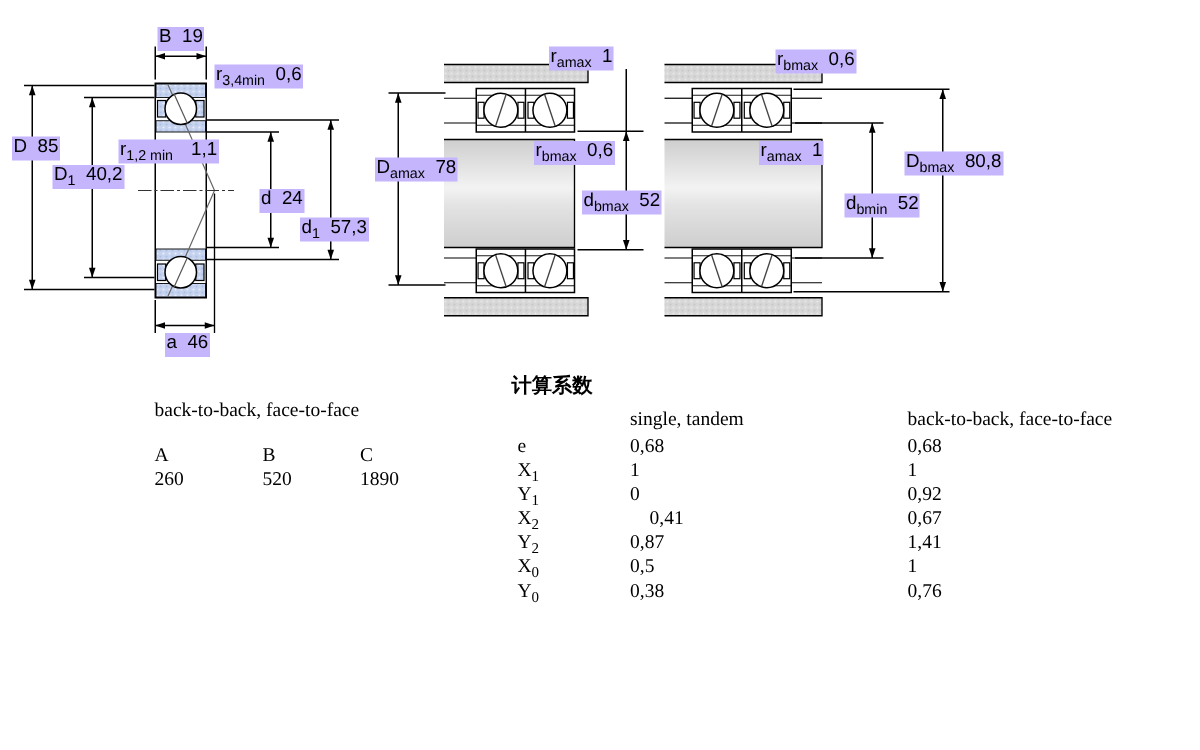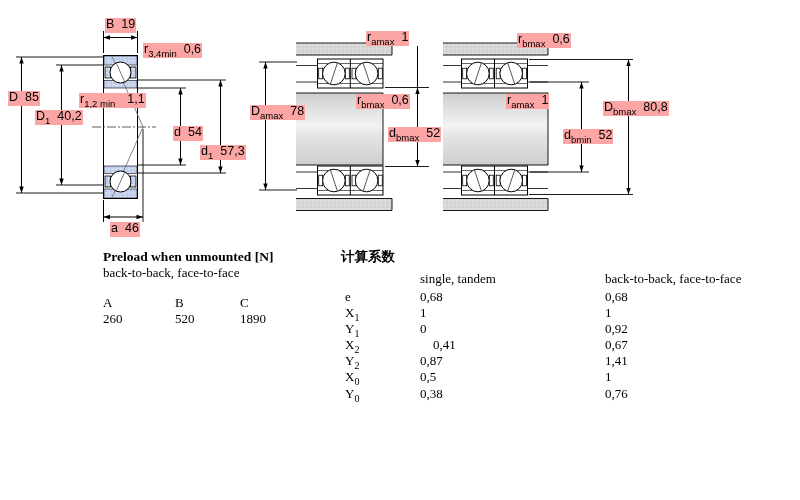--- a/index.html
+++ b/index.html
@@ -1,20 +1,20 @@
 <!DOCTYPE html>
 <html><head>
 <meta charset="utf-8">
 <style>
   html,body{margin:0;padding:0;}
   body{width:800px;height:500px;background:#ffffff;position:relative;overflow:hidden;
        font-family:"Liberation Sans",sans-serif;color:#000;}
   #stage{position:absolute;left:0;top:0;width:800px;height:500px;}
   svg{position:absolute;left:0;top:0;}
-  .dim{position:absolute;font-size:12.5px;line-height:13px;background:#fca5a5;padding:0 1px;
+  .dim{position:absolute;font-size:12.5px;line-height:13px;background:#c4b5fd;padding:0 1px;
        white-space:nowrap;font-family:"Liberation Sans",sans-serif;}
   .dim sub{font-size:9.5px;line-height:8px;}
   .dim .val{margin-left:7px;}
   .dim.g12 .val{margin-left:12px;}
   .tbl{position:absolute;font-family:"Liberation Serif",serif;font-size:13px;line-height:15px;}
   .tbl .b{font-weight:bold;font-size:13.5px;}
   .abs{position:absolute;white-space:nowrap;}
   sub.fs{font-size:10px;}
 </style>
 </head>
@@ -212,36 +212,35 @@
     <polygon points="628.5,59.5 626.3,66 630.7,66" fill="#000"></polygon>
     <polygon points="628.5,194.5 626.3,188 630.7,188" fill="#000"></polygon>
   </g>
 </svg>
 
 <div class="dim" style="left:105px;top:18px"><span class="sym">B</span><sub></sub><span class="val">19</span></div>
 <div class="dim" style="left:143px;top:43px"><span class="sym">r</span><sub>3,4min</sub><span class="val">0,6</span></div>
 <div class="dim" style="left:8px;top:91px"><span class="sym">D</span><sub></sub><span class="val">85</span></div>
 <div class="dim g12" style="left:79px;top:93px"><span class="sym">r</span><sub>1,2 min</sub><span class="val">1,1</span></div>
 <div class="dim" style="left:35px;top:110px"><span class="sym">D</span><sub>1</sub><span class="val">40,2</span></div>
-<div class="dim" style="left:173px;top:126px"><span class="sym">d</span><sub></sub><span class="val">54</span></div>
+<div class="dim" style="left:173px;top:126px"><span class="sym">d</span><sub></sub><span class="val">24</span></div>
 <div class="dim" style="left:200px;top:145px"><span class="sym">d</span><sub>1</sub><span class="val">57,3</span></div>
 <div class="dim" style="left:110px;top:222px"><span class="sym">a</span><sub></sub><span class="val">46</span></div>
 
 <div class="dim" style="left:366px;top:31px"><span class="sym">r</span><sub>amax</sub><span class="val">1</span></div>
 <div class="dim" style="left:250px;top:105px"><span class="sym">D</span><sub>amax</sub><span class="val">78</span></div>
 <div class="dim" style="left:356px;top:94px"><span class="sym">r</span><sub>bmax</sub><span class="val">0,6</span></div>
 <div class="dim" style="left:388px;top:127px"><span class="sym">d</span><sub>bmax</sub><span class="val">52</span></div>
 
 <div class="dim" style="left:517px;top:33px"><span class="sym">r</span><sub>bmax</sub><span class="val">0,6</span></div>
 <div class="dim" style="left:506px;top:94px"><span class="sym">r</span><sub>amax</sub><span class="val">1</span></div>
 <div class="dim" style="left:603px;top:101px"><span class="sym">D</span><sub>bmax</sub><span class="val">80,8</span></div>
 <div class="dim" style="left:563px;top:129px"><span class="sym">d</span><sub>bmin</sub><span class="val">52</span></div>
 
 <div class="tbl" style="left:103px;top:249px;width:230px;height:80px">
-  <div class="abs b" style="left:0;top:0">Preload when unmounted [N]</div>
   <div class="abs" style="left:0;top:16px">back-to-back, face-to-face</div>
   <div>
     <span class="abs" style="left:0;top:46px">A</span>
     <span class="abs" style="left:72px;top:46px">B</span>
     <span class="abs" style="left:137px;top:46px">C</span>
   </div>
   <div>
     <span class="abs" style="left:0;top:62px">260</span>
     <span class="abs" style="left:72px;top:62px">520</span>
     <span class="abs" style="left:137px;top:62px">1890</span>

